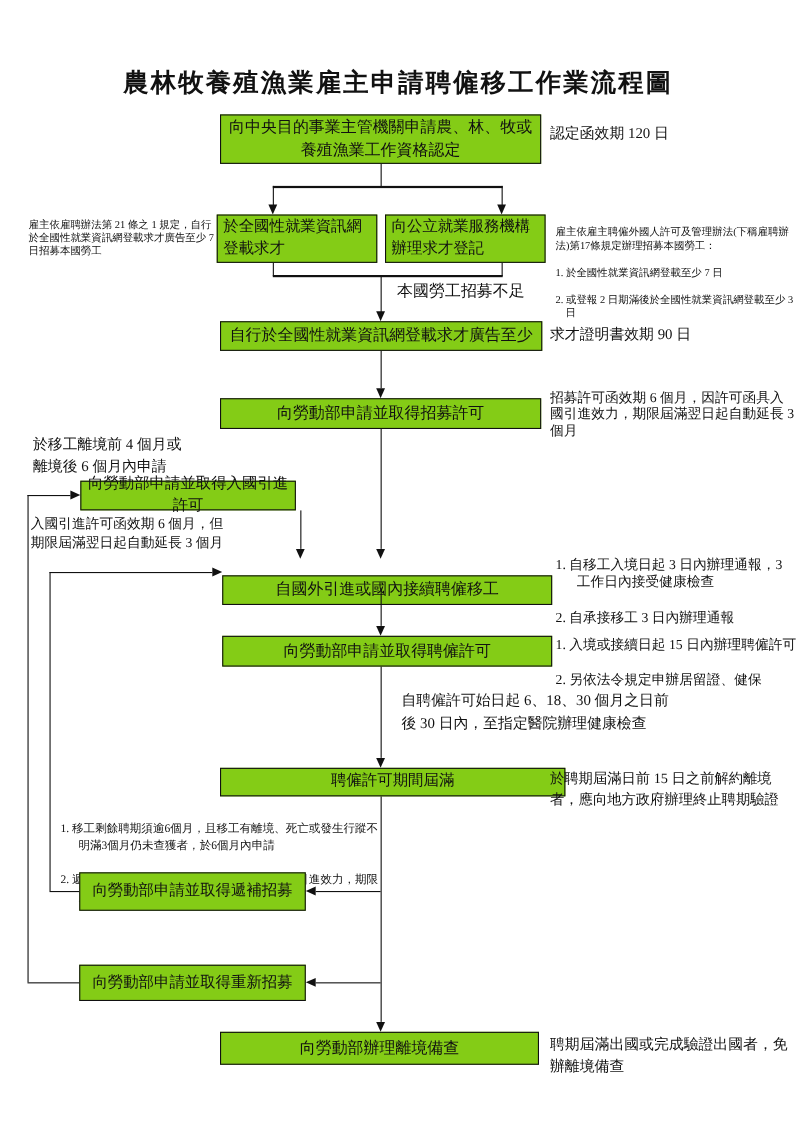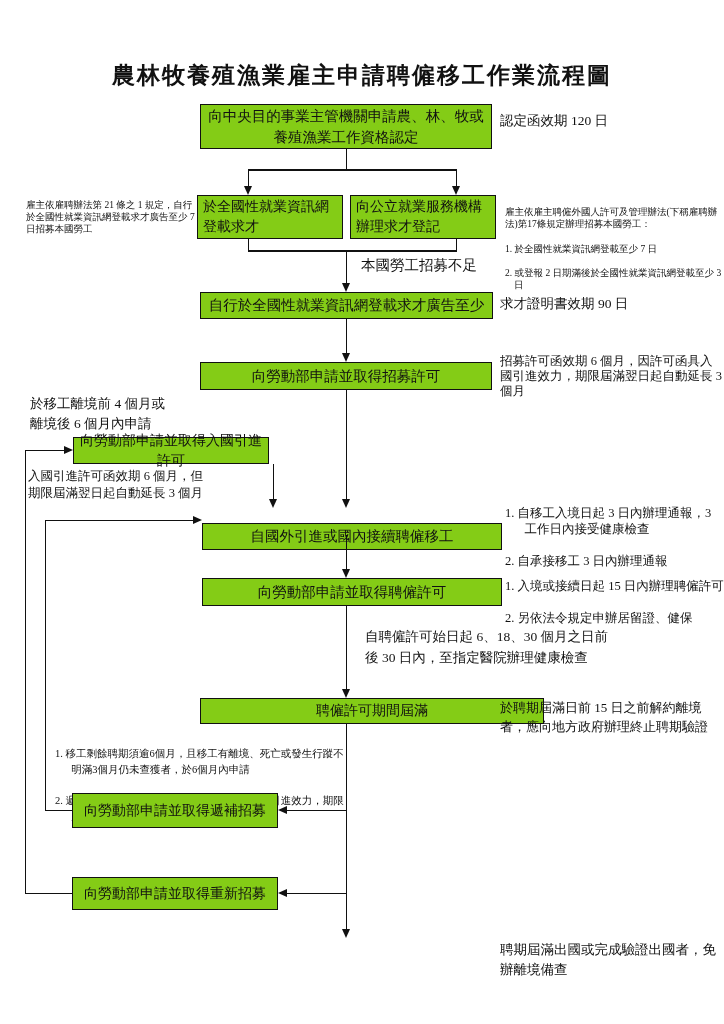--- a/index.html
+++ b/index.html
@@ -95,21 +95,21 @@
   <div class="box" style="left:202px;top:578px;width:300px;height:28px;font-size:14.5px;">向勞動部申請並取得聘僱許可</div>
   <div class="note" style="left:505px;top:562px;width:220px;font-size:12.5px;">
     <div class="hang">1. 入境或接續日起 15 日內辦理聘僱許可</div>
     <div class="hang">2. 另依法令規定申辦居留證、健保</div>
   </div>
 
   <div class="ln" style="left:345.5px;top:606px;width:1.6px;height:83px;"></div>
   <div class="ad" style="left:341.5px;top:689px;"></div>
   <div class="note" style="left:365px;top:627px;width:248px;font-size:13.5px;line-height:1.55;">自聘僱許可始日起 6、18、30 個月之日前後 30 日內，至指定醫院辦理健康檢查</div>
 
-  <div class="box" style="left:200px;top:698px;width:344px;height:26px;font-size:14px;">聘僱許可期間屆滿</div>
+  <div class="box" style="left:200px;top:698px;width:314px;height:26px;font-size:14px;">聘僱許可期間屆滿</div>
   <div class="note" style="left:500px;top:699px;width:224px;font-size:13px;line-height:1.45;">於聘期屆滿日前 15 日之前解約離境者，應向地方政府辦理終止聘期驗證</div>
 
   <div class="ln" style="left:345.5px;top:724px;width:1.6px;height:205px;"></div>
   <div class="ad" style="left:341.5px;top:929px;"></div>
   <div class="ln" style="left:287px;top:809.5px;width:59px;height:1.6px;"></div>
   <div class="al" style="left:278px;top:805.8px;"></div>
   <div class="ln" style="left:287px;top:892.5px;width:59px;height:1.6px;"></div>
   <div class="al" style="left:278px;top:888.8px;"></div>
 
   <div class="note" style="left:55px;top:730px;width:292px;font-size:10.5px;line-height:1.5;">
@@ -123,15 +123,16 @@
   <div class="ln" style="left:44.5px;top:520px;width:1.6px;height:290px;"></div>
 
 
   <div class="box" style="left:72px;top:877px;width:206px;height:33px;font-size:14px;">向勞動部申請並取得重新招募</div>
 
   <div class="ln" style="left:25px;top:892.5px;width:47px;height:1.6px;"></div>
   <div class="ln" style="left:24.5px;top:450px;width:1.6px;height:443px;"></div>
   <div class="ln" style="left:25px;top:449.5px;width:39px;height:1.6px;"></div>
   <div class="ar" style="left:64px;top:446px;"></div>
 
+  <div class="box" style="left:200px;top:938px;width:290px;height:30px;font-size:14.5px;">向勞動部辦理離境備查</div>
   <div class="note" style="left:500px;top:940px;width:224px;font-size:13.5px;line-height:1.45;">聘期屆滿出國或完成驗證出國者，免辦離境備查</div>
 
 </div>
 
 </body></html>

